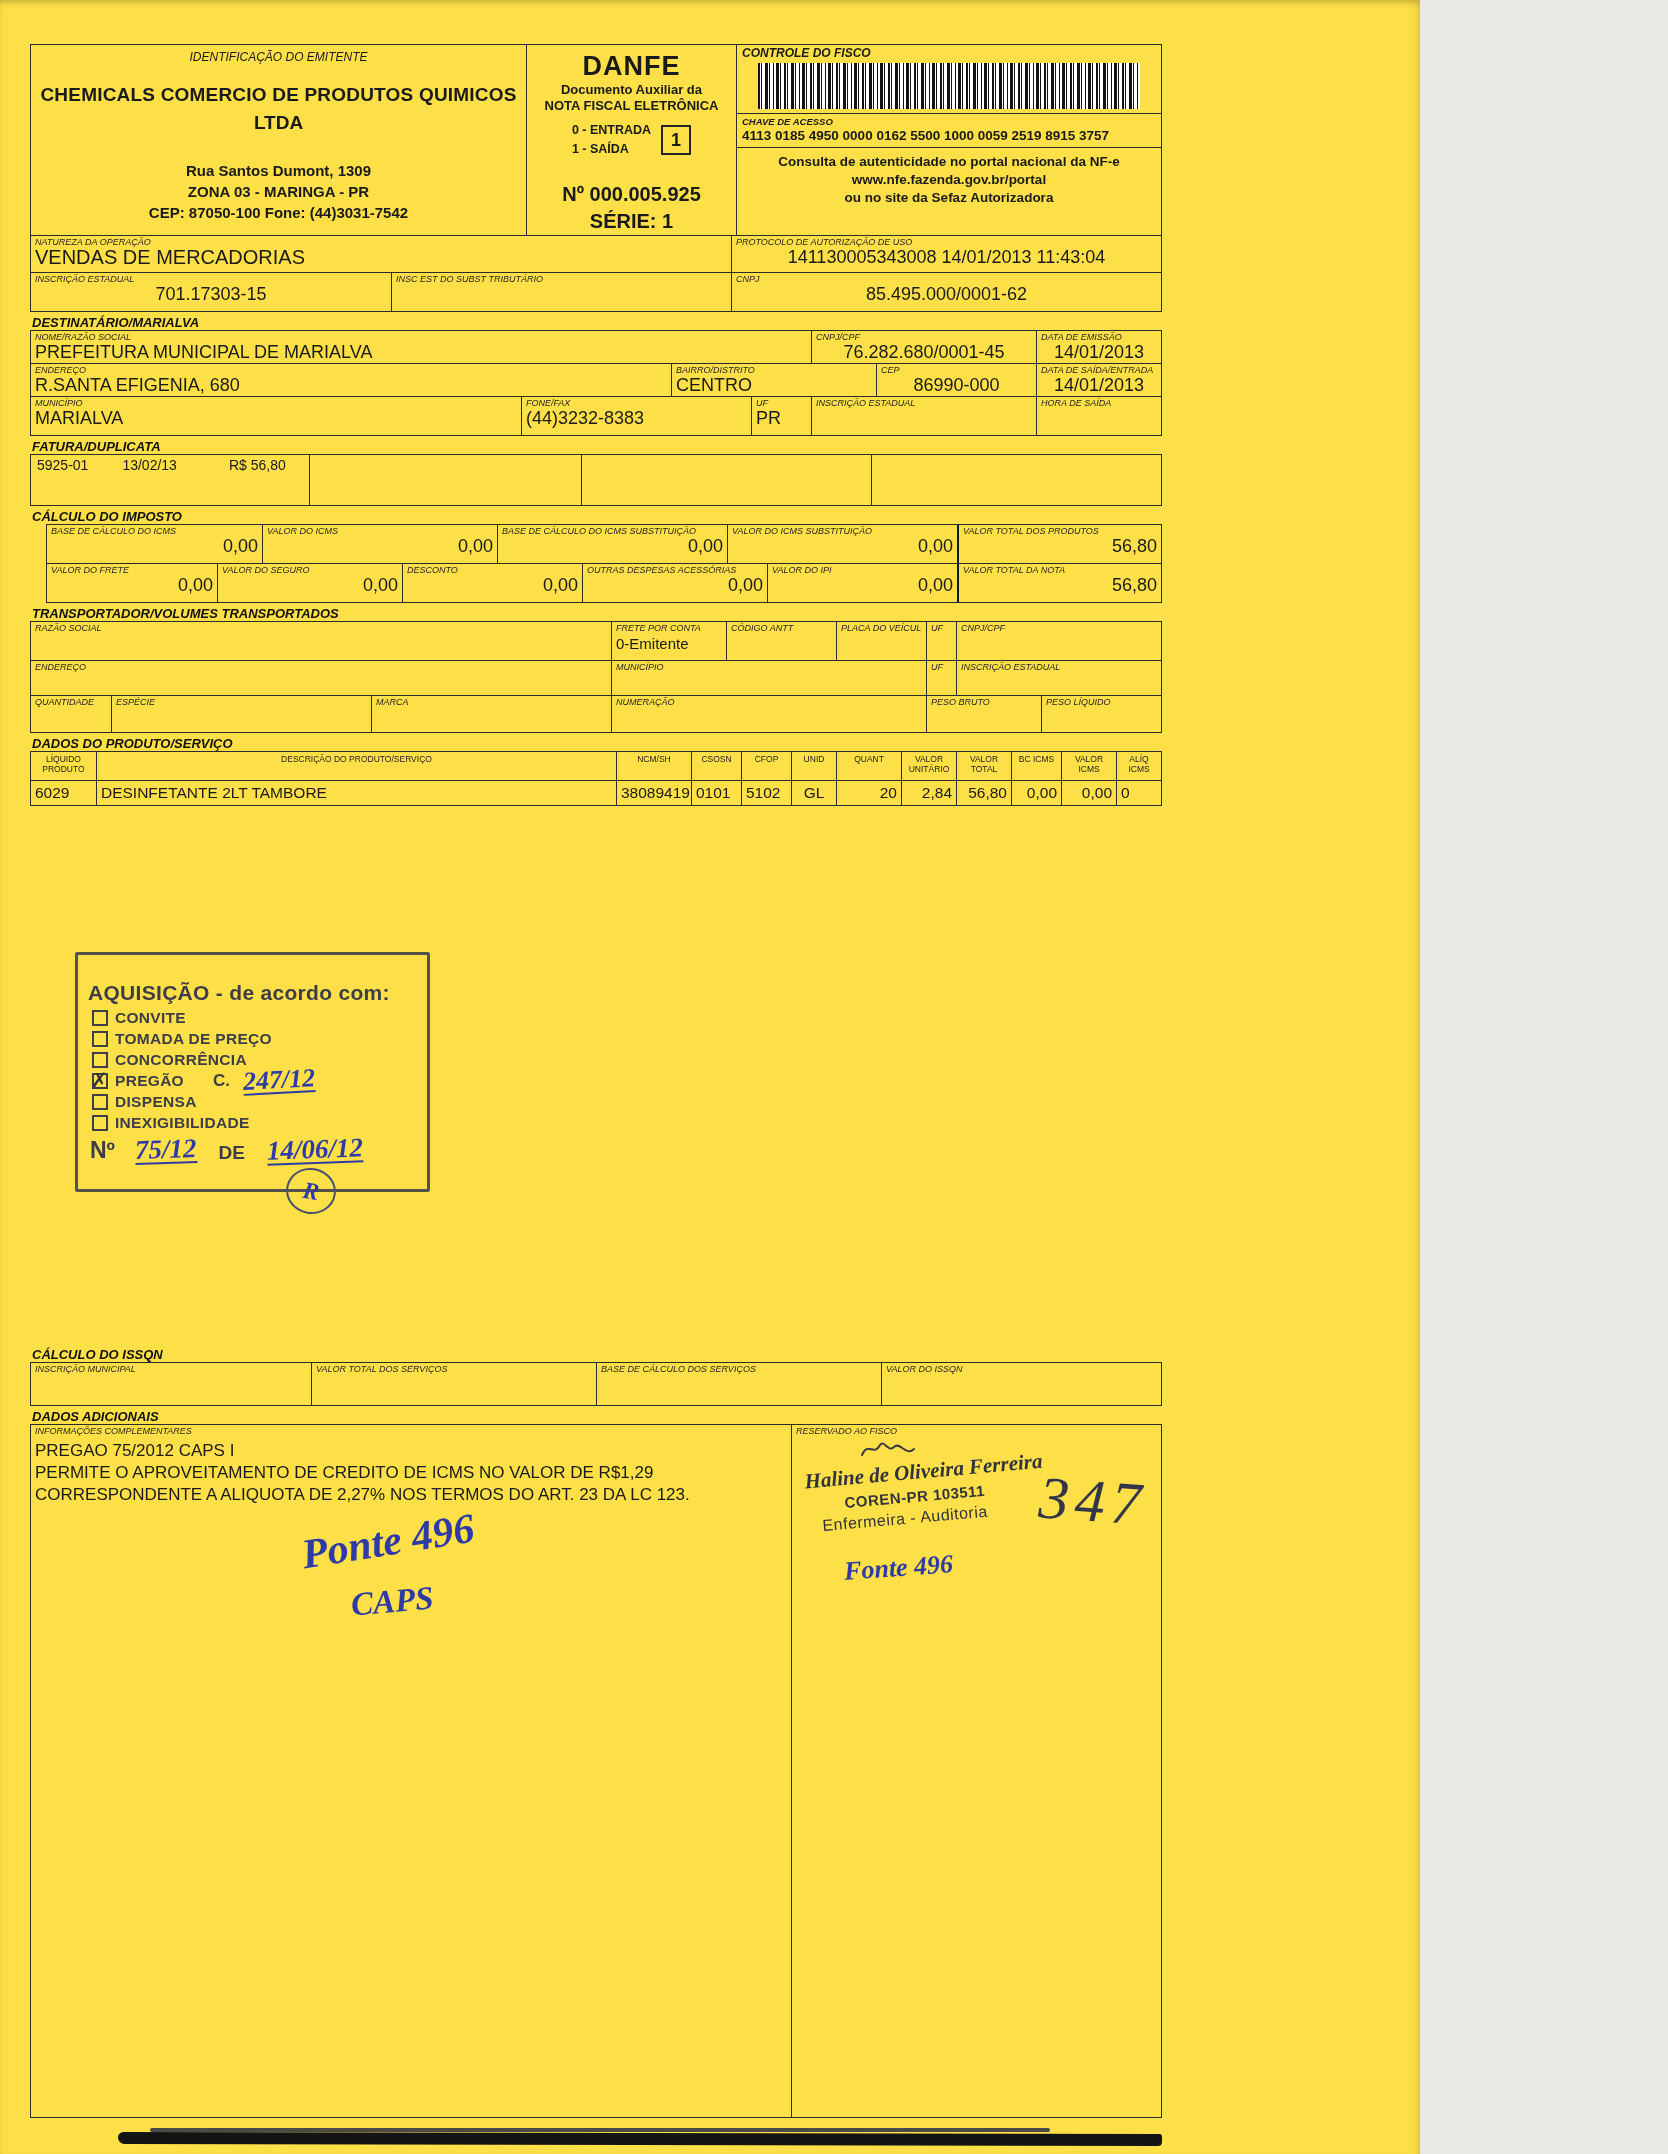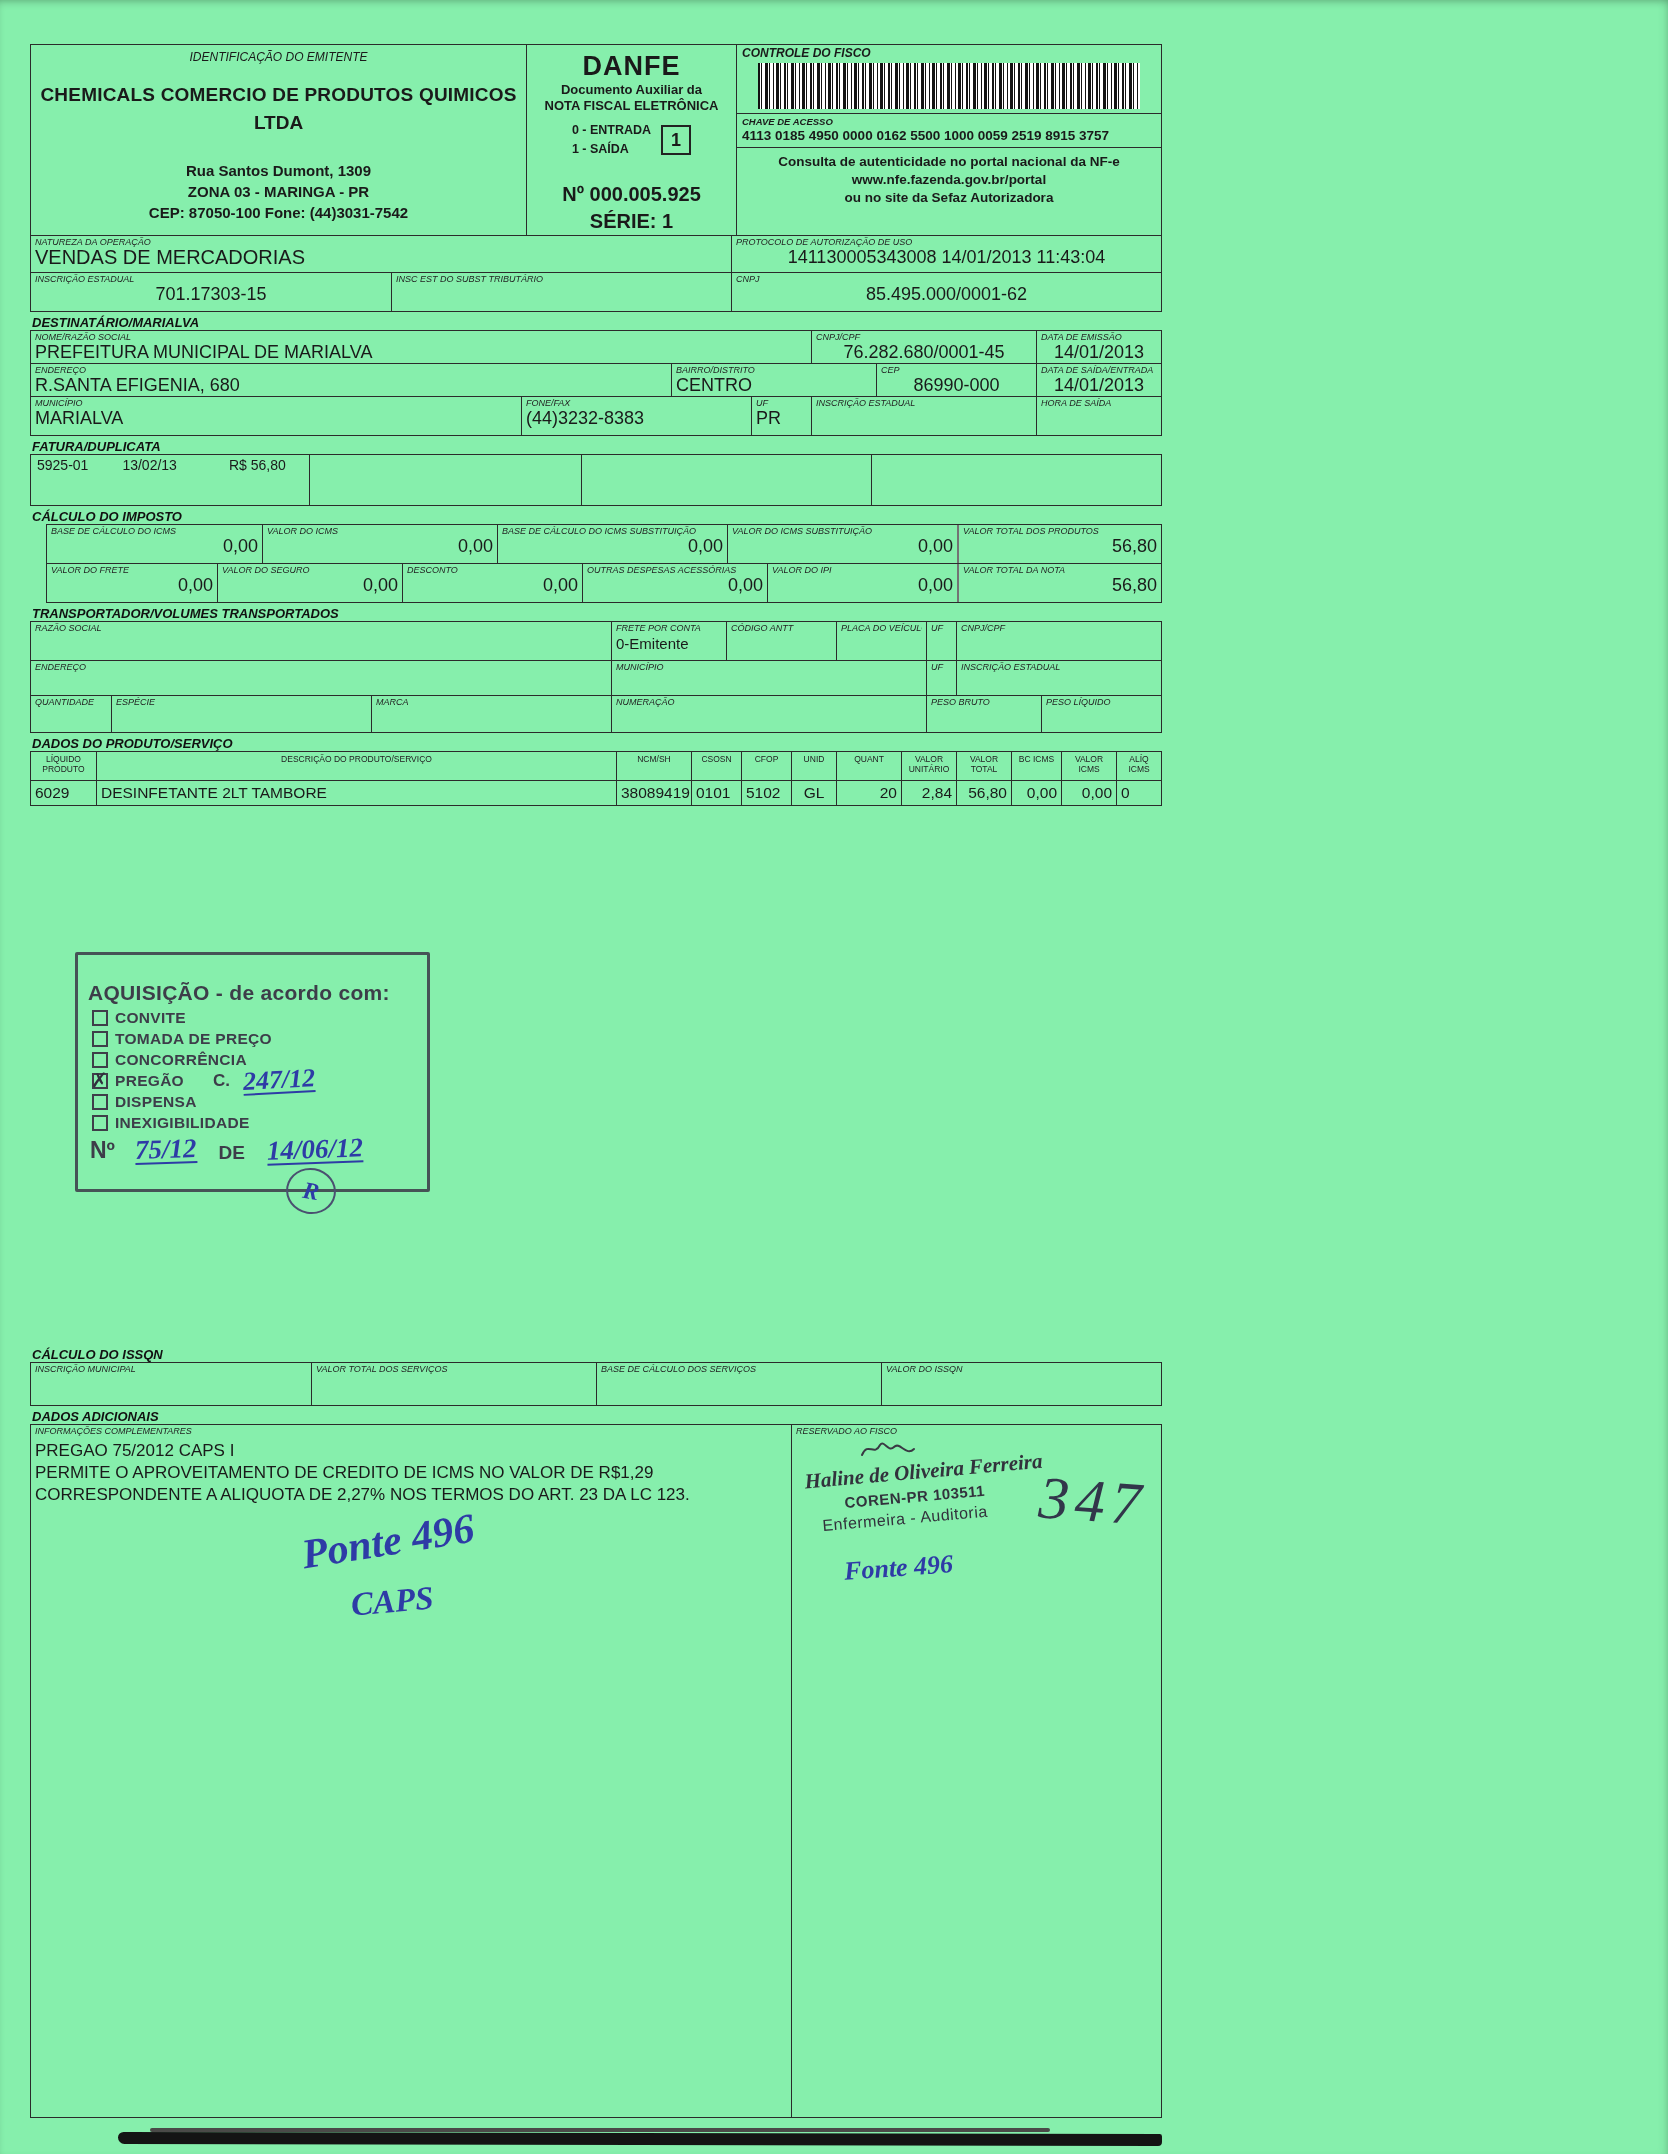--- a/index.html
+++ b/index.html
@@ -1,17 +1,17 @@
 <!DOCTYPE html>
 <html><head>
 <meta charset="utf-8">
 <style>
   html,body{margin:0;padding:0;}
   body{background:#e9e8e5;font-family:"Liberation Sans",sans-serif;color:#1a1a1a;}
-  .page{position:relative;width:1668px;height:2154px;background:#86efac;overflow:hidden;
+  .page{position:relative;width:1420px;height:2154px;background:#fde047;overflow:hidden;
         box-shadow:inset 0 5px 8px -4px rgba(0,0,0,.28), inset -7px 0 12px -8px rgba(0,0,0,.18);}
   .doc{position:absolute;left:30px;top:44px;width:1132px;}
   .row{display:flex;border:1px solid #2b2b2b;margin-top:-1px;box-sizing:border-box;background:transparent;}
   .row.first{margin-top:0;}
   .c{box-sizing:border-box;border-left:1px solid #2b2b2b;padding:1px 4px 0 4px;overflow:hidden;position:relative;}
   .row > .c:first-child{border-left:none;}
   .l{display:block;font-size:9px;line-height:10px;font-style:italic;color:#1f1f1f;white-space:nowrap;overflow:hidden;}
   .v{display:block;font-size:18px;line-height:21px;white-space:nowrap;}
   .vc{text-align:center;} .vr{text-align:right;}
   .sec{height:18px;box-sizing:border-box;padding:3px 0 0 2px;font-size:13px;font-weight:bold;font-style:italic;color:#111;}
@@ -45,21 +45,21 @@
   .consulta{text-align:center;font-size:13.5px;font-weight:bold;line-height:18px;margin-top:5px;}
   
   .r-nat{height:38px;} .nat-v{font-size:20px;}
   .r-insc{height:40px;}
   .r-dest1{height:34px;} .r-dest2{height:34px;} .r-dest3{height:40px;}
   .r-fat{height:52px;}
   .fat-vals{display:flex;font-size:14px;padding-top:1px;}
   .fat-vals span{white-space:nowrap;}
   .r-imp{height:40px;margin-left:16px;}
   .r-tr1{height:40px;} .r-tr2{height:36px;} .r-tr3{height:38px;}
-  .total-cell{border-left:2px solid #737373;}
+  .total-cell{border-left:2px solid #0f172a;}
   
   .phead{height:30px;}
   .phead .c{padding:2px 2px 0;font-size:8.5px;line-height:10px;text-align:center;color:#222;white-space:normal;}
   .prow{height:26px;}
   .prow .c{font-size:15.5px;line-height:22px;white-space:nowrap;}
   .w0{width:65px;} .w1{width:520px;} .w2{width:75px;} .w3{width:50px;} .w4{width:50px;}
   .w5{width:45px;} .w6{width:65px;} .w7{width:55px;} .w8{width:55px;} .w9{width:50px;}
   .w10{width:55px;} .w11{flex:1;}
   .spacer{height:538px;}
   .r-issqn{height:44px;}

